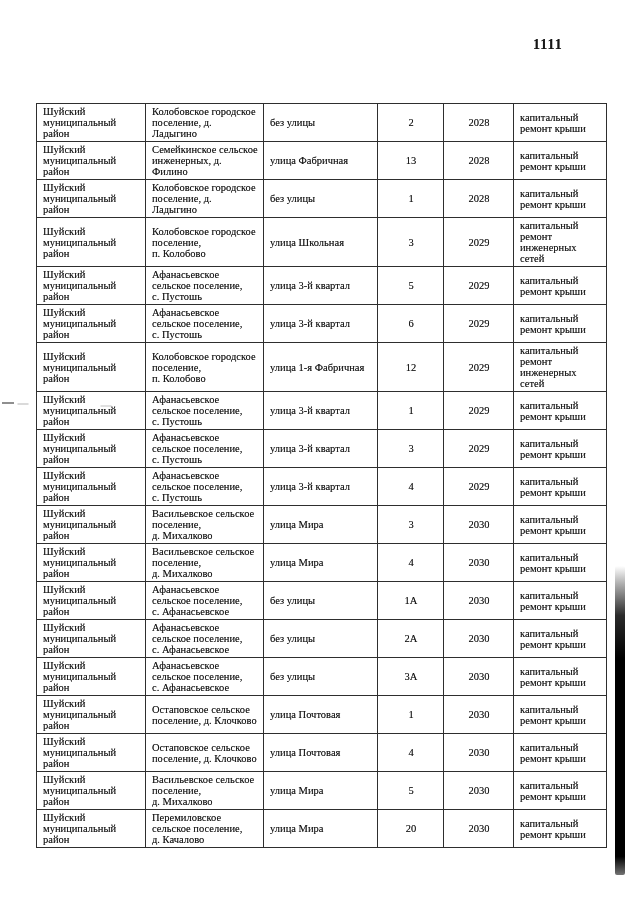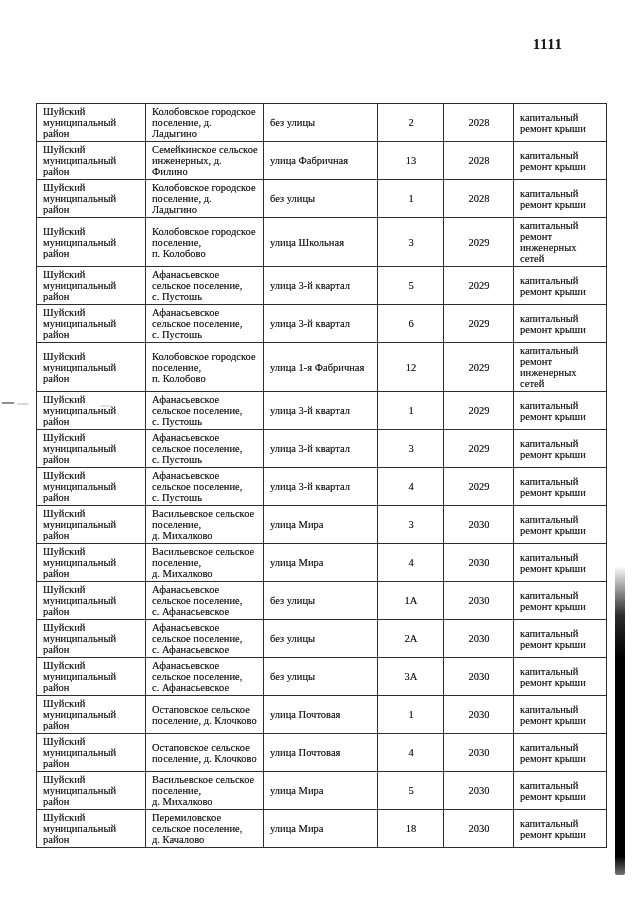--- a/index.html
+++ b/index.html
@@ -297,21 +297,21 @@
 ремонт крыши</td>
         </tr>
         <tr>
           <td class="c0">Шуйский
 муниципальный
 район</td>
           <td class="c1">Перемиловское
 сельское поселение,
 д. Качалово</td>
           <td class="c2">улица Мира</td>
-          <td class="c3">18</td>
+          <td class="c3">20</td>
           <td class="c4">2030</td>
           <td class="c5">капитальный
 ремонт крыши</td>
         </tr>
       </tbody>
   </table>
 
   <div class="scan-bar"></div>
   <div class="margin-mark"></div>
 

